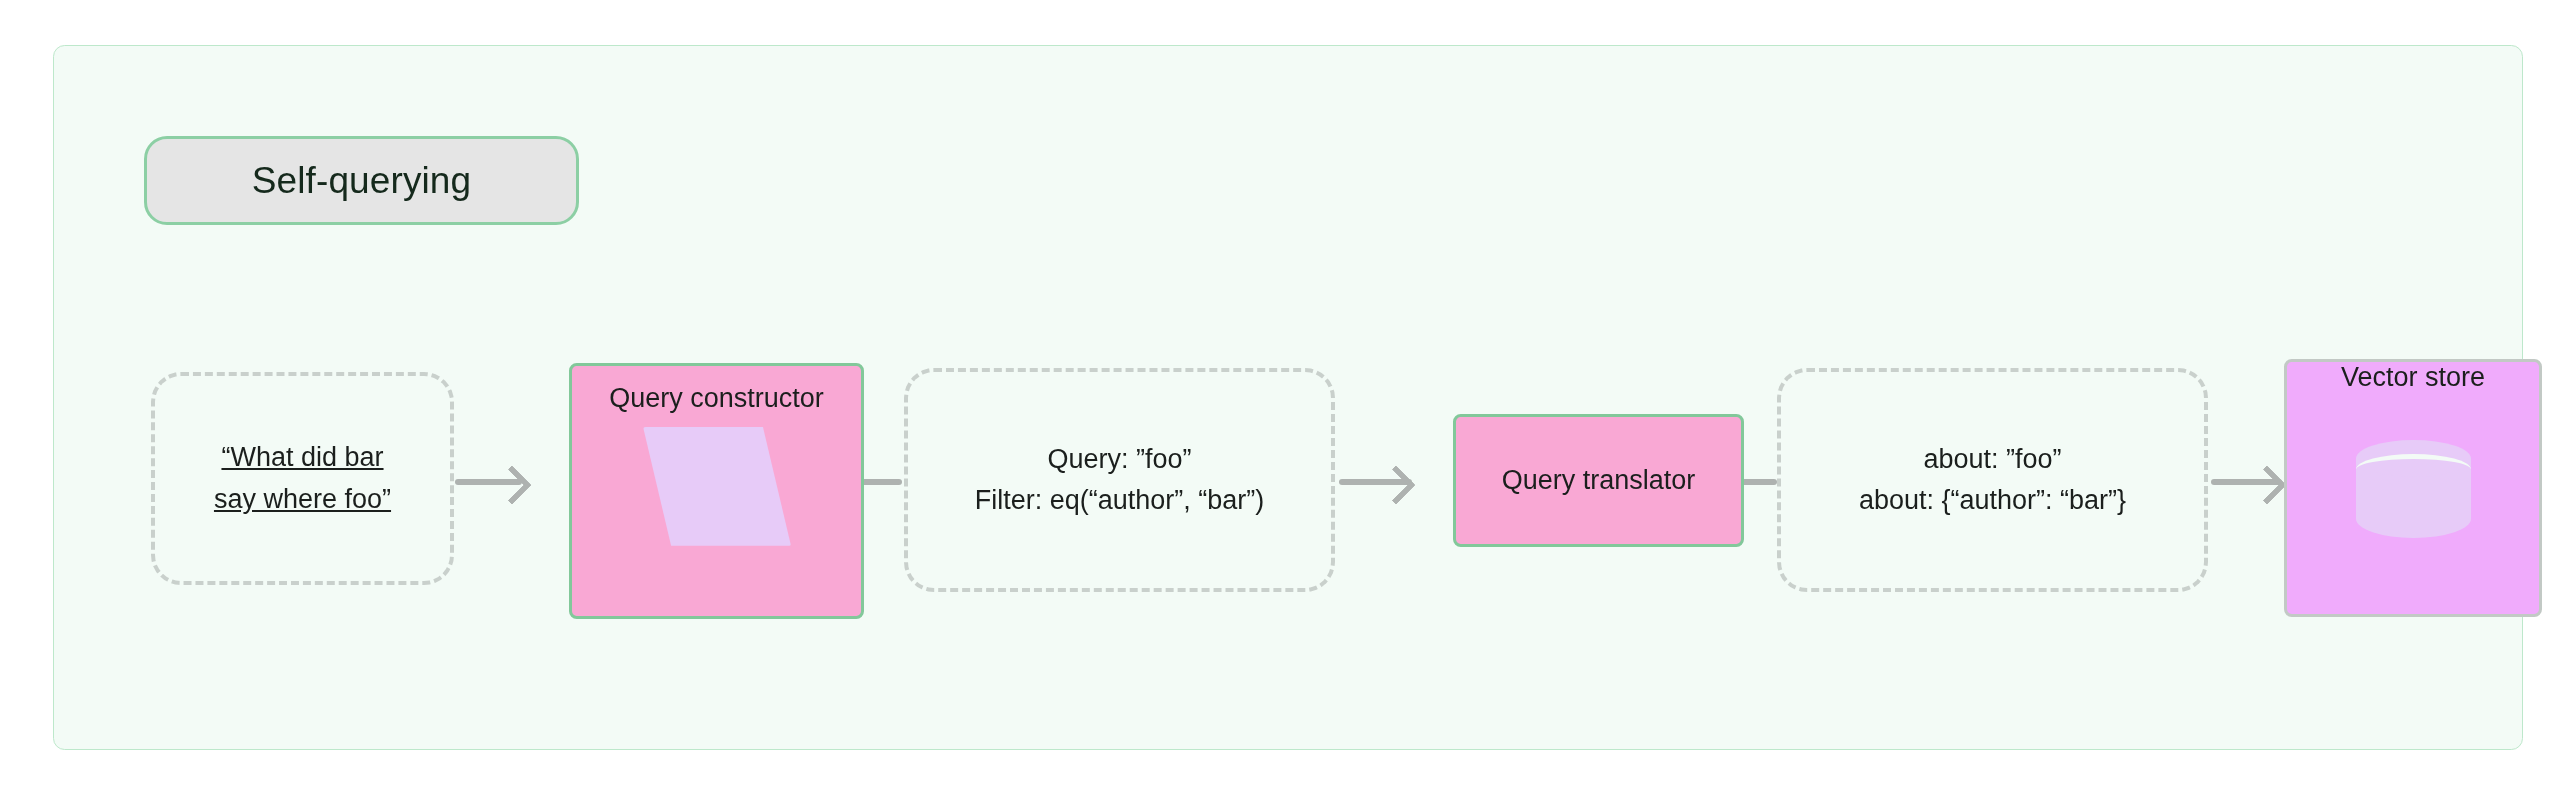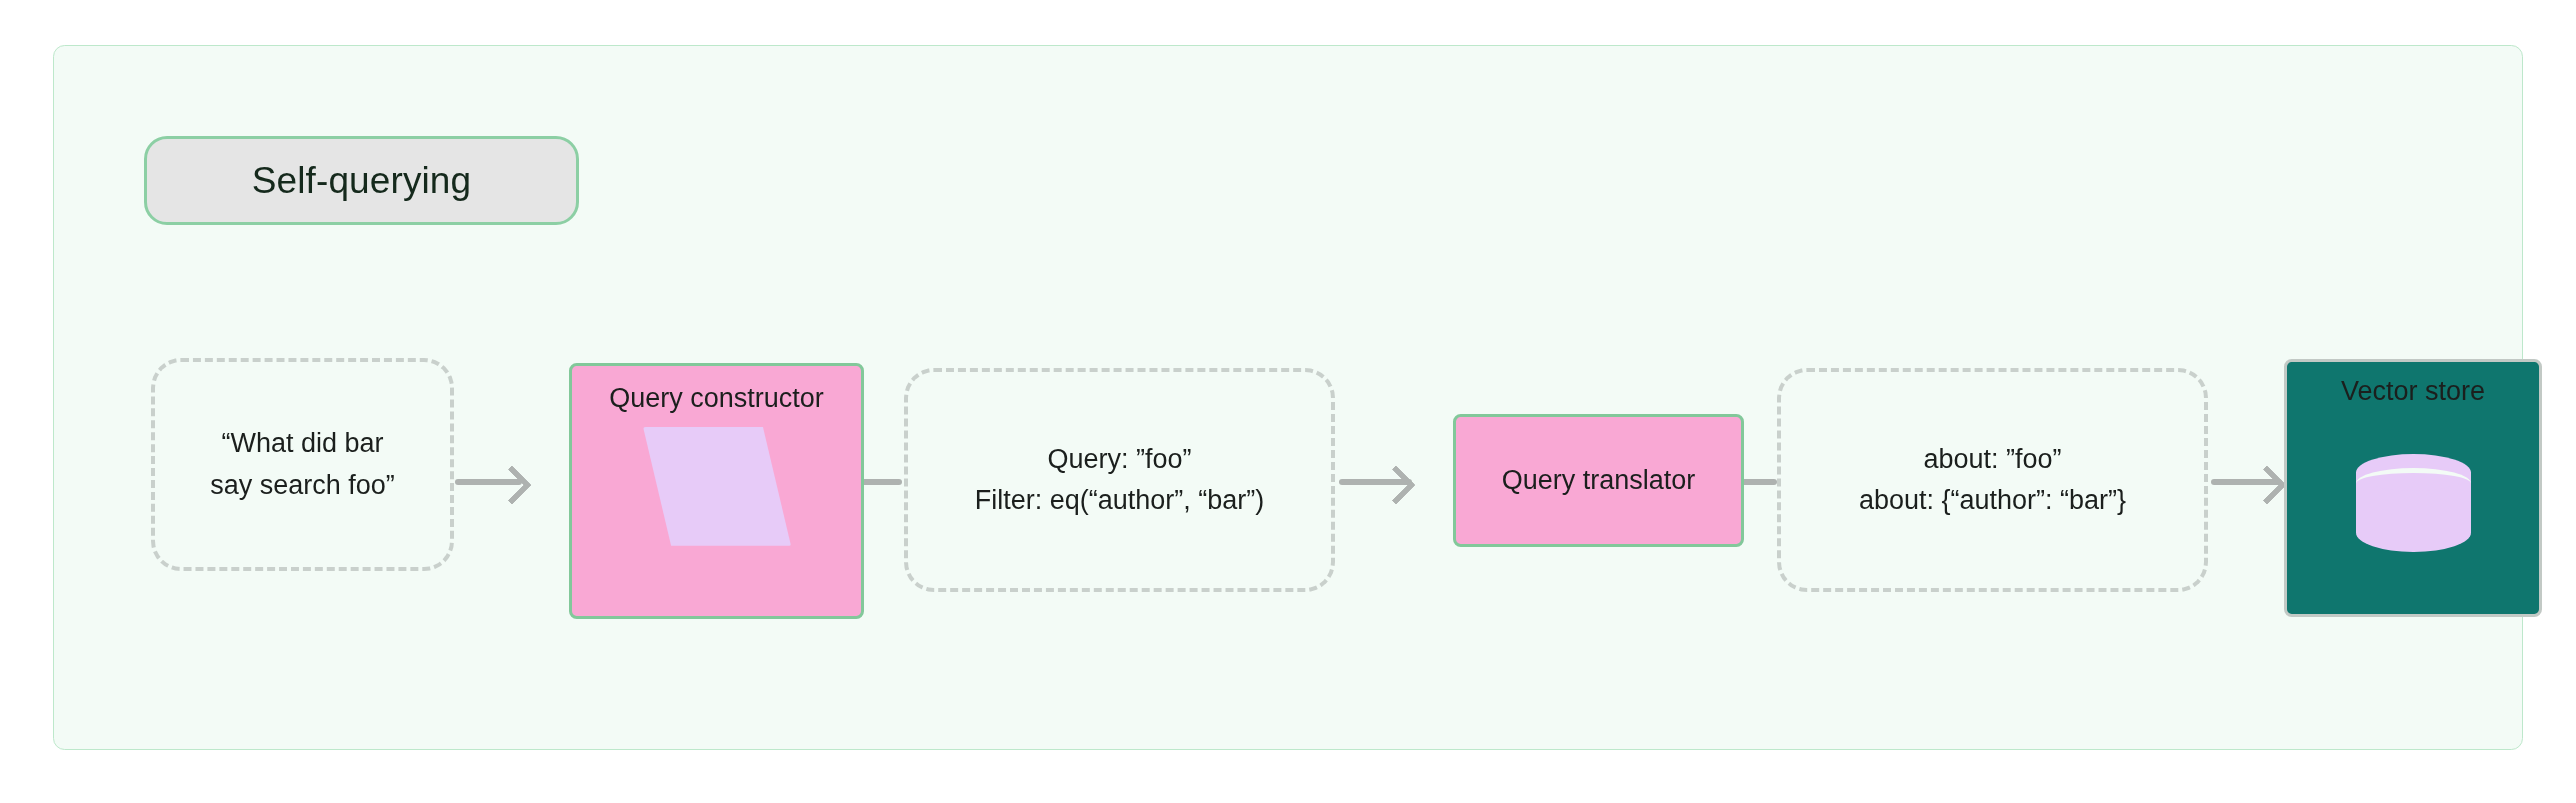--- a/index.html
+++ b/index.html
@@ -84,32 +84,31 @@
     margin-left: 40px;
   }
   .node.green.with-glyph {
     flex-direction: column;
     justify-content: flex-start;
     padding-top: 16.7px;
   }
 
   
   .node.plain {
-    background: #0f766e;
+    background: #f0abfc;
     border: 3.2px solid #c2c9c5;
     border-radius: 7.7px;
     font-size: 27px;
     flex-direction: column;
     justify-content: flex-start;
-    padding-top: 14px;
     gap: 24px;
   }
 
   
-  #node-user-query   { left: 97px;  top: 312px; width: 303px;  height: 213px; }
+  #node-user-query   { left: 97px;  top: 326px; width: 303px;  height: 213px; text-decoration: underline; }
   #node-query-constructor { left: 475px; top: 317px; width: 295px; height: 256px; }
   #node-structured-query  { left: 850px; top: 322px; width: 431px; height: 224px; }
   #node-query-translator  { left: 1359px; top: 368px; width: 291px; height: 133px; }
   #node-translated-query  { left: 1723px; top: 322px; width: 431px; height: 224px; }
   #node-vector-store      { left: 2230px; top: 313px; width: 258px; height: 258px; }
 
   
   .parallelogram {
     width: 148px;
     height: 119px;
@@ -198,21 +197,21 @@
 
     <div class="connector" id="conn-5"></div>
     <div class="arrowhead" id="head-5"></div>
 
     <div class="title-pill">
       <span>Self-querying</span>
     </div>
 
     <div class="node dashed" id="node-user-query">
       <span class="line">“What did bar</span>
-      <span class="line">say search foo”</span>
+      <span class="line">say where foo”</span>
     </div>
 
     <div class="node green with-glyph" id="node-query-constructor">
       <span>Query constructor</span>
       <div class="parallelogram"></div>
     </div>
 
     <div class="node green" id="node-query-translator">
       <span>Query translator</span>
     </div>

